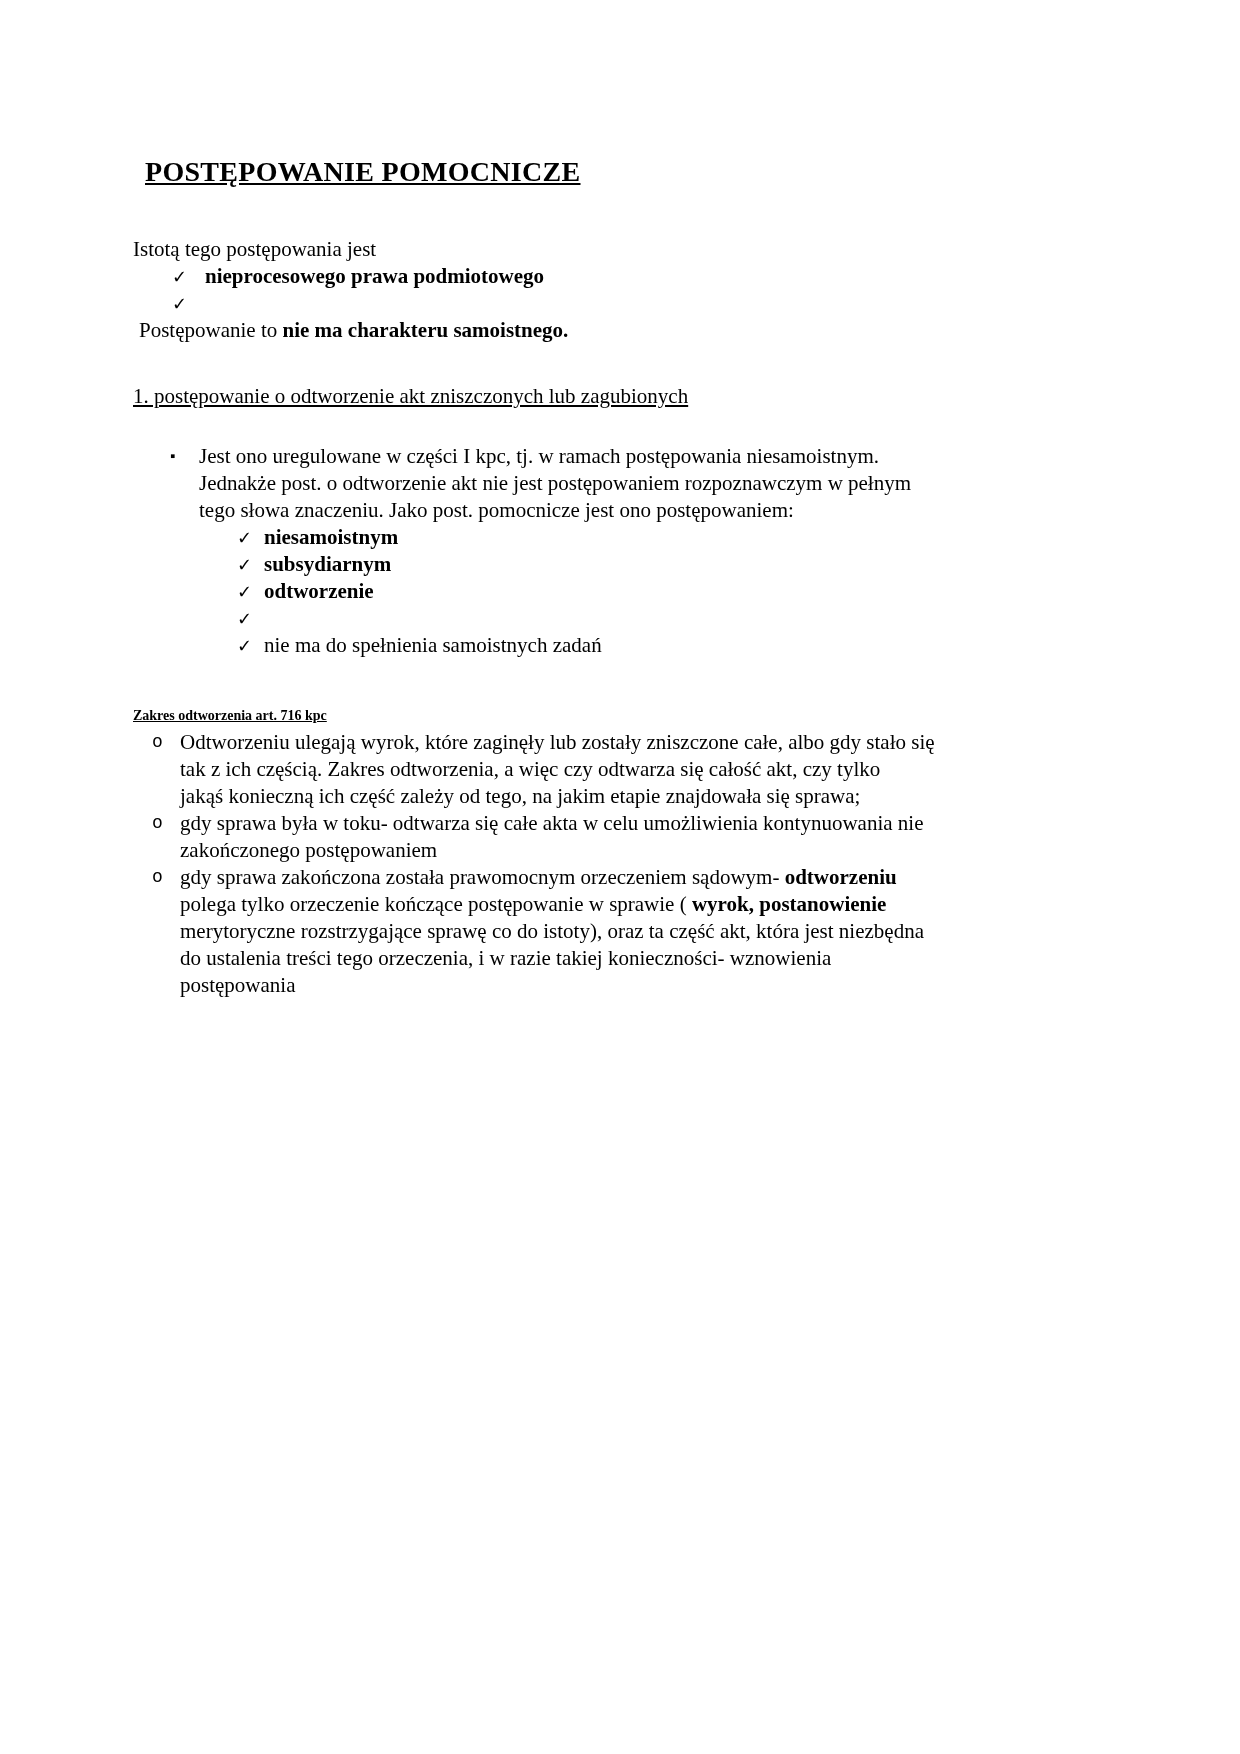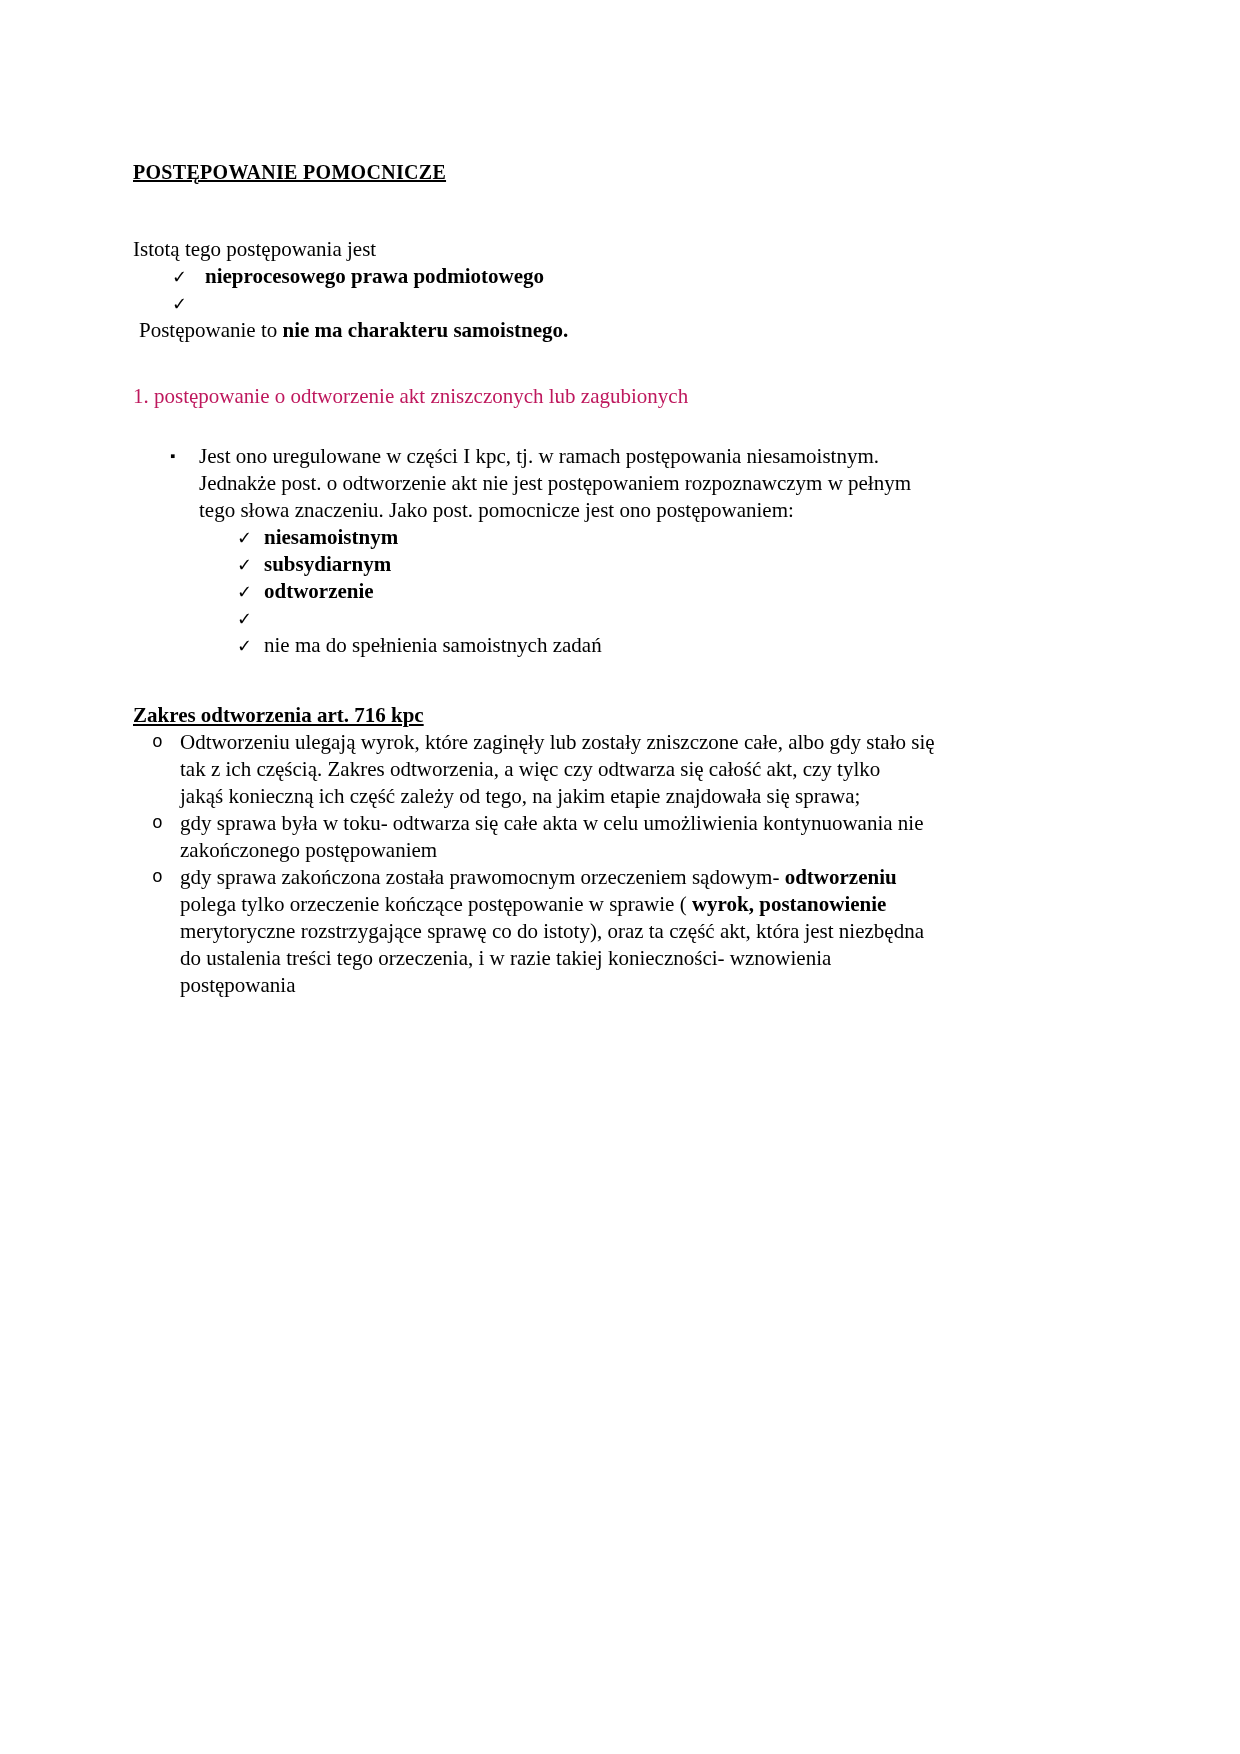--- a/index.html
+++ b/index.html
@@ -10,26 +10,26 @@
     height: 1754px;
     background: #ffffff;
     overflow: hidden;
     font-family: "Liberation Serif", serif;
     font-size: 21px;
     line-height: 27px;
     color: #000000;
     padding: 157px 118px 0 133px;
   }
   .title {
-    font-size: 20px;
+    font-size: 28px;
     line-height: 30px;
     font-weight: bold;
     text-decoration: underline;
     letter-spacing: 0.3px;
-    margin: 0 0 49px 0;
+    margin: 0 0 49px 12px;
   }
   .line { margin: 0; }
   .closing { padding-left: 6px; }
   .bold { font-weight: bold; }
 
   .li { display: flex; align-items: flex-start; }
   .li .marker { flex: 0 0 auto; }
   .li .txt { flex: 0 1 auto; }
 
   .check-lvl1 { padding-left: 39px; }
@@ -45,33 +45,34 @@
     font-size: 18px;
     line-height: 27px;
   }
   .check-marker {
     font-family: "DejaVu Sans", sans-serif;
     font-weight: bold;
     font-size: 18px;
     line-height: 27px;
   }
   .link-heading {
-    color: #be185d;
+    color: #000000;
+    text-decoration: underline;
     font-weight: normal;
     font-size: 21px;
     line-height: 27px;
     margin: 39px 0 33px 0;
     cursor: pointer;
     display: inline-block;
   }
   .link-wrap { margin: 0; }
   .sub-heading {
     font-weight: bold;
     text-decoration: underline;
-    font-size: 21px;
+    font-size: 14px;
     line-height: 27px;
     margin: 43px 0 0 0;
   }
 </style>
 </head>
 <body>
 
 <div class="page">
 
   <h1 class="title">POSTĘPOWANIE POMOCNICZE</h1>

